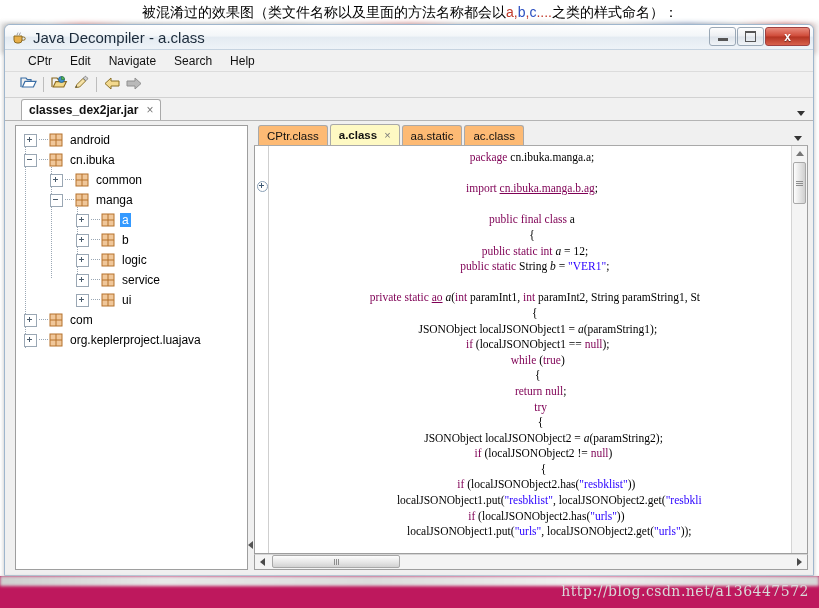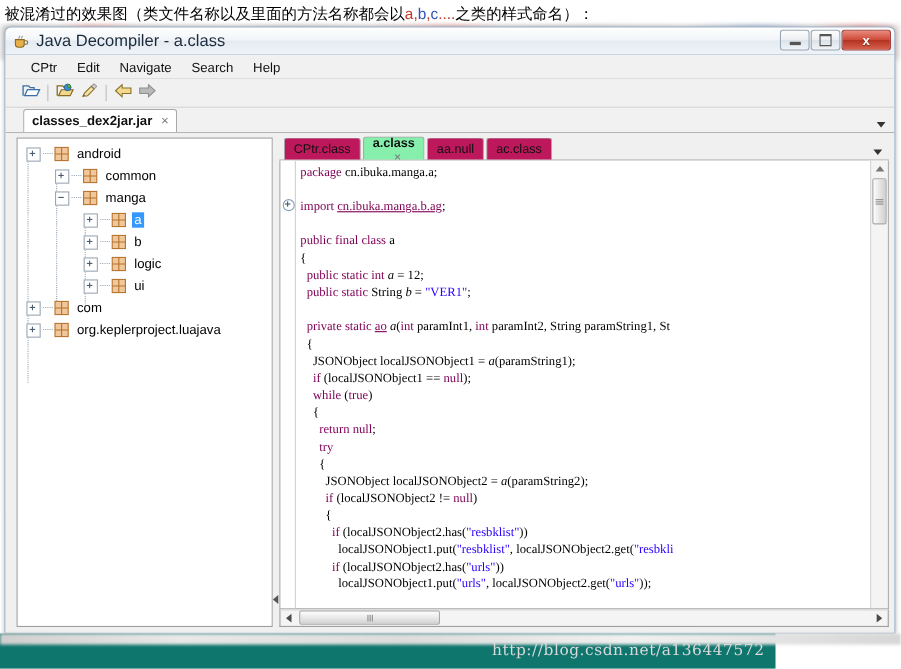--- a/index.html
+++ b/index.html
@@ -8,20 +8,21 @@
     overflow: hidden;
     background: #ffffff;
     font-family: "Liberation Sans", sans-serif;
   }
 
   #root {
     position: relative;
     width: 819px;
     height: 608px;
     background: #ffffff;
+    text-align: center;
   }
 
   
   .caption-line {
     position: absolute;
     left: 4px; top: 2px;
     width: 812px; height: 20px;
     font-size: 14px;
     color: #000;
     white-space: nowrap;
@@ -289,39 +290,38 @@
     height: 21px;
     display: flex;
     align-items: flex-end;
     position: relative;
     padding-left: 4px;
     box-sizing: border-box;
     border-bottom: 1px solid #a9a9a9;
   }
   .class-tab {
     height: 20px;
-    background: #be185d;
+    background: #fdba74;
     border: 1px solid #a9a9a9;
     border-bottom: none;
     border-radius: 3px 3px 0 0;
     display: flex;
     align-items: center;
     padding: 0 8px;
     font-size: 11.5px;
     color: #111;
     margin-right: 2px;
     box-sizing: border-box;
   }
   .class-tab.active {
-    background: #86efac;
+    background: #fef9c3;
     font-weight: bold;
     height: 21px;
     position: relative;
     z-index: 2;
-    flex-direction: column;
   }
   .class-tab .tab-x { margin-left: 7px; font-size: 11px; font-weight: normal; }
   .class-tabrow-arrow {
     position: absolute;
     right: 6px; bottom: 4px;
     width: 0; height: 0;
     border-left: 4px solid transparent;
     border-right: 4px solid transparent;
     border-top: 5px solid #333;
   }
@@ -454,22 +454,22 @@
     box-sizing: border-box;
     display: flex; align-items: center; justify-content: center;
   }
   .grip-v { display: flex; gap: 1px; }
   .grip-v i { display: block; width: 1px; height: 6px; background: #8d8d8d; }
 
   
   .bottom-strip {
     position: absolute;
     left: 0; top: 576px;
-    width: 705px; height: 32px;
-    background: #0f766e;
+    width: 819px; height: 32px;
+    background: #be185d;
   }
   .bottom-blur {
     position: absolute;
     left: 0; top: 0;
     width: 819px; height: 10px;
     background: linear-gradient(90deg,#cfcfcf,#e8e8e8 20%,#dcdcdc 45%,#f0f0f0 70%,#d6d6d6 100%);
     filter: blur(1.5px);
   }
   .watermark {
     position: absolute;
@@ -590,20 +590,31 @@
             <div class="dots"></div>
             <div class="pkg-icon">
               <svg width="14" height="14" viewBox="0 0 14 14">
                 <rect x="1" y="1" width="12" height="12" fill="#f0c79a" stroke="#b5722c" stroke-width="1"></rect>
                 <path d="M1 7h12M7 1v12" stroke="#b5722c" stroke-width="1"></path>
               </svg>
             </div>
             <div class="node-label">android</div>
           </div>
 
+          <div class="tree-node" style="padding-left:4px">
+            <div class="expander"></div>
+            <div class="dots"></div>
+            <div class="pkg-icon">
+              <svg width="14" height="14" viewBox="0 0 14 14">
+                <rect x="1" y="1" width="12" height="12" fill="#f0c79a" stroke="#b5722c" stroke-width="1"></rect>
+                <path d="M1 7h12M7 1v12" stroke="#b5722c" stroke-width="1"></path>
+              </svg>
+            </div>
+            <div class="node-label">cn.ibuka</div>
+          </div>
 
           <div class="tree-node" style="padding-left:30px">
             <div class="expander plus"></div>
             <div class="dots"></div>
             <div class="pkg-icon">
               <svg width="14" height="14" viewBox="0 0 14 14">
                 <rect x="1" y="1" width="12" height="12" fill="#f0c79a" stroke="#b5722c" stroke-width="1"></rect>
                 <path d="M1 7h12M7 1v12" stroke="#b5722c" stroke-width="1"></path>
               </svg>
             </div>
@@ -651,20 +662,31 @@
             <div class="dots"></div>
             <div class="pkg-icon">
               <svg width="14" height="14" viewBox="0 0 14 14">
                 <rect x="1" y="1" width="12" height="12" fill="#f0c79a" stroke="#b5722c" stroke-width="1"></rect>
                 <path d="M1 7h12M7 1v12" stroke="#b5722c" stroke-width="1"></path>
               </svg>
             </div>
             <div class="node-label">logic</div>
           </div>
 
+          <div class="tree-node" style="padding-left:56px">
+            <div class="expander plus"></div>
+            <div class="dots"></div>
+            <div class="pkg-icon">
+              <svg width="14" height="14" viewBox="0 0 14 14">
+                <rect x="1" y="1" width="12" height="12" fill="#f0c79a" stroke="#b5722c" stroke-width="1"></rect>
+                <path d="M1 7h12M7 1v12" stroke="#b5722c" stroke-width="1"></path>
+              </svg>
+            </div>
+            <div class="node-label">service</div>
+          </div>
 
           <div class="tree-node" style="padding-left:56px">
             <div class="expander plus"></div>
             <div class="dots"></div>
             <div class="pkg-icon">
               <svg width="14" height="14" viewBox="0 0 14 14">
                 <rect x="1" y="1" width="12" height="12" fill="#f0c79a" stroke="#b5722c" stroke-width="1"></rect>
                 <path d="M1 7h12M7 1v12" stroke="#b5722c" stroke-width="1"></path>
               </svg>
             </div>
@@ -707,21 +729,21 @@
 
         <div class="class-tabrow">
           <div class="class-tab">
             <span>CPtr.class</span>
           </div>
           <div class="class-tab active">
             <span>a.class</span>
             <span class="tab-x">×</span>
           </div>
           <div class="class-tab">
-            <span>aa.null</span>
+            <span>aa.static</span>
           </div>
           <div class="class-tab">
             <span>ac.class</span>
           </div>
           <div class="class-tabrow-arrow"></div>
         </div>
 
         <div class="code-area">
           <div class="gutter">
             <div class="fold-marker" style="top:35px"></div>

